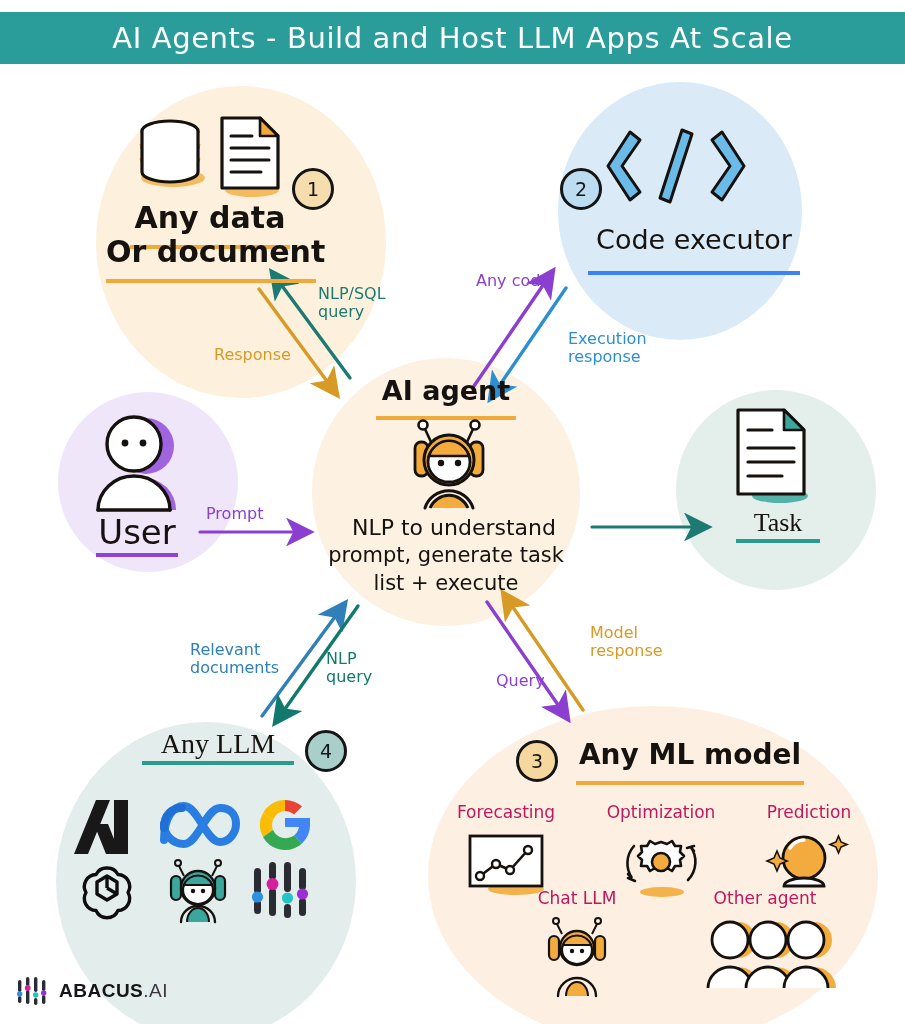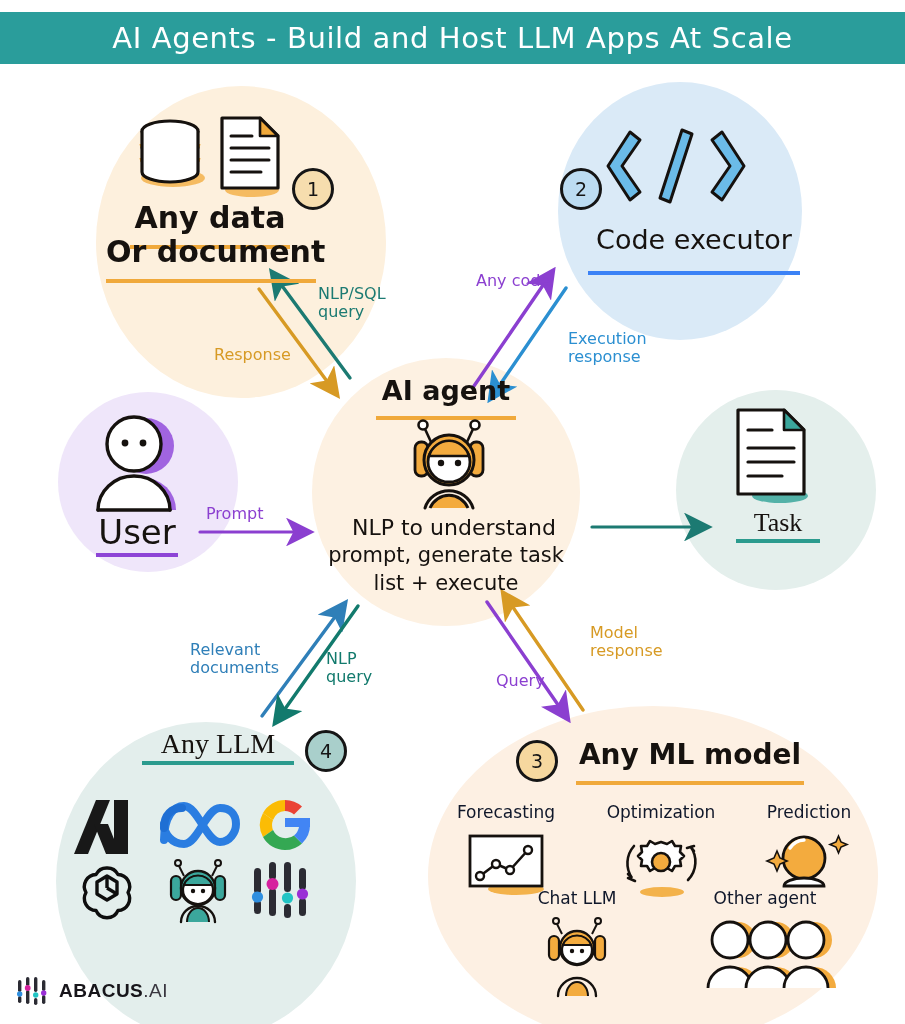--- a/index.html
+++ b/index.html
@@ -46,21 +46,21 @@
   .badge{
     position:absolute;z-index:8;width:36px;height:36px;border-radius:50%;
     border:3px solid #151515;display:flex;align-items:center;justify-content:center;
     font-size:19px;color:#151515;font-family:"DejaVu Sans", sans-serif;
   }
 
   svg{overflow:visible;}
   .svg-layer{position:absolute;left:0;top:0;width:905px;height:1024px;z-index:5;pointer-events:none;}
   .icon-box{position:absolute;z-index:6;}
   .sub-label{
-    position:absolute;z-index:6;font-size:17px;color:#0f172a;text-align:center;
+    position:absolute;z-index:6;font-size:17px;color:#be185d;text-align:center;
     font-family:"DejaVu Sans", sans-serif;white-space:nowrap;
   }
   .logo-wrap{position:absolute;left:16px;top:975px;z-index:9;display:flex;align-items:center;gap:9px;}
   .logo-text{font-size:19px;font-weight:700;letter-spacing:.5px;color:#17151a;
     font-family:Liberation Sans, sans-serif;}
   .logo-text .ai{font-weight:400;color:#3a3740;}
 </style>
 </head>
 <body>
 

